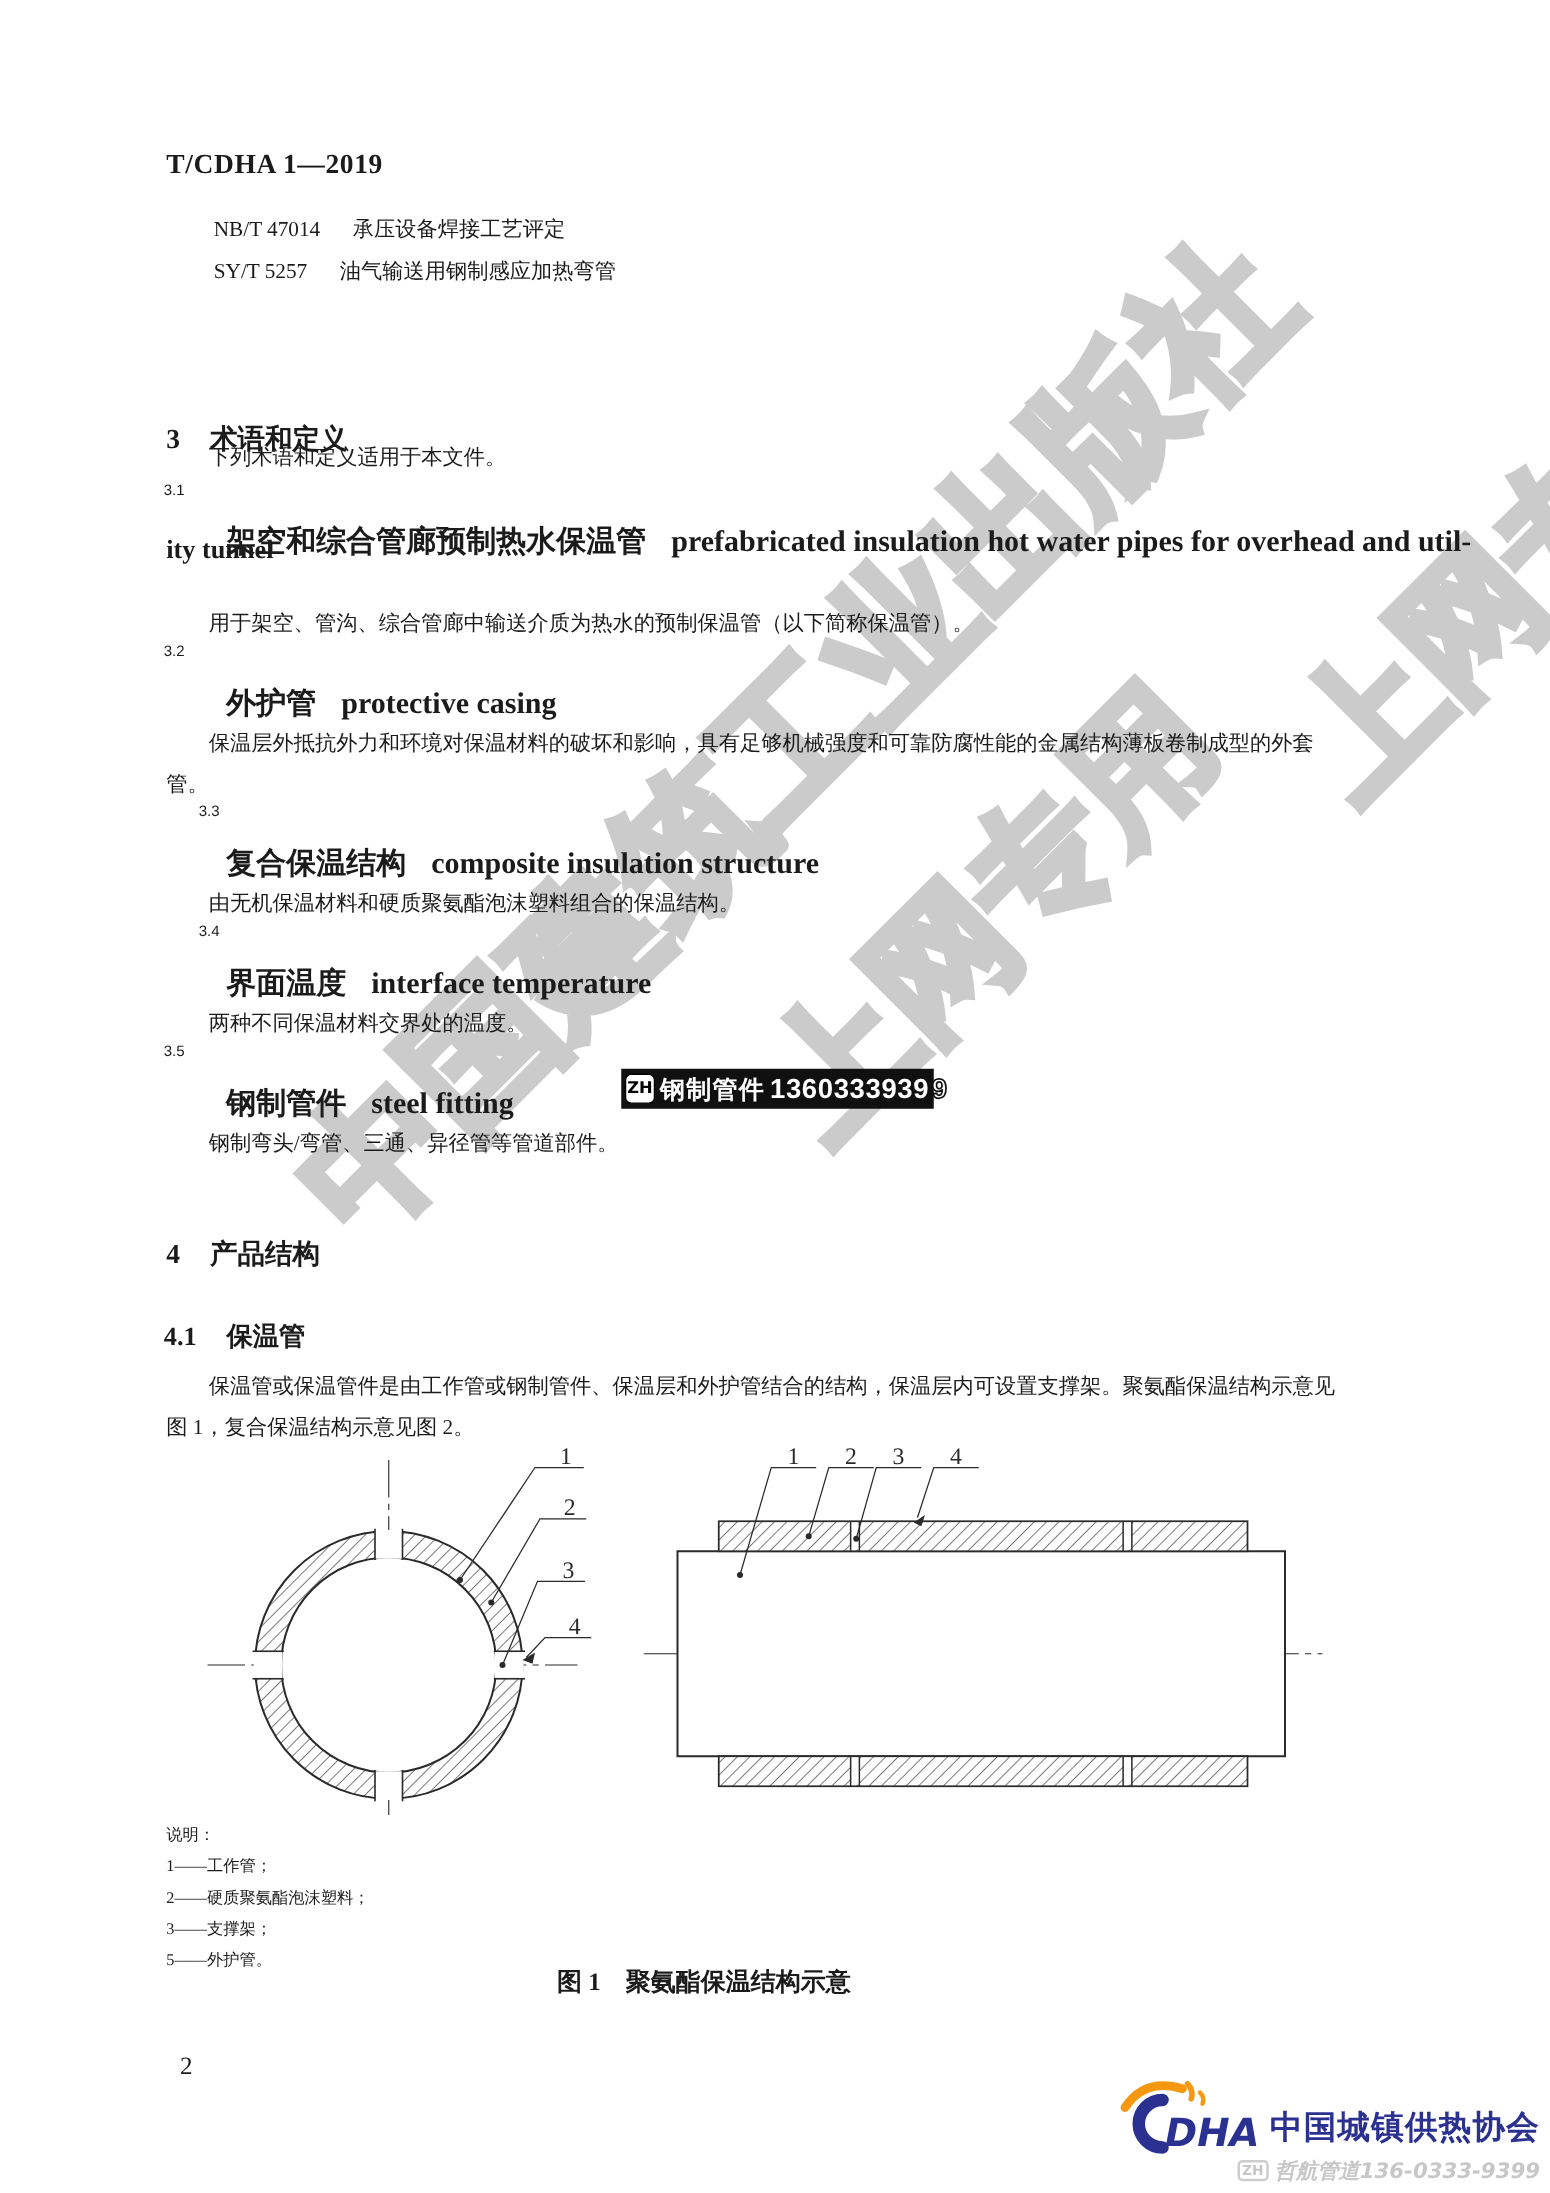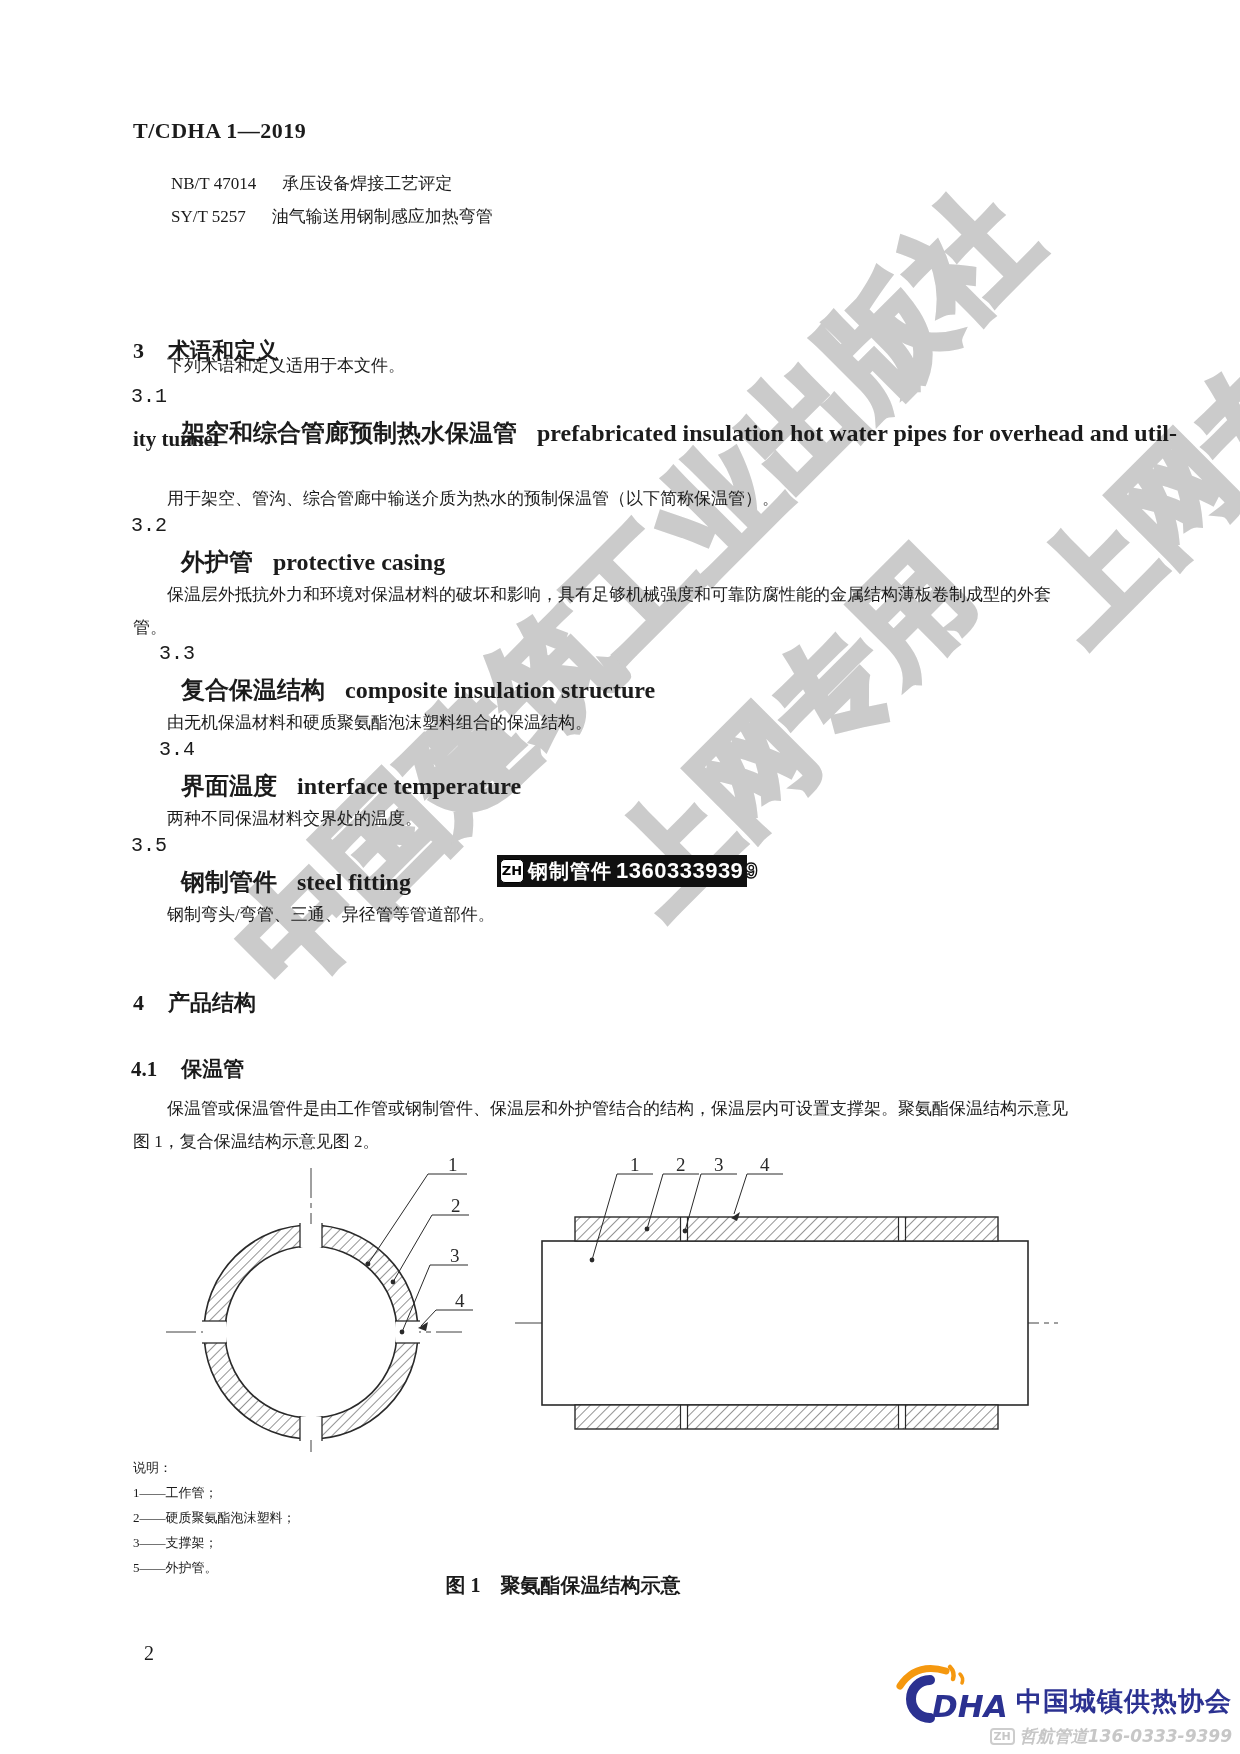--- a/index.html
+++ b/index.html
@@ -28,21 +28,21 @@
     font-style:normal;font-size:11px;font-weight:bold;color:#c7c7c7;border:2px solid #cdcdcd;
     border-radius:4px;padding:1px 2px;line-height:1;
   }
   
   .txt{position:absolute;z-index:2;}
   .hdr{font-size:22px;font-weight:bold;letter-spacing:.5px;}
   .refline{font-size:17px;}
   .refline .ref-title{margin-left:26px;}
   .h2{font-size:22px;font-weight:bold;}
   .h2 .h-title{margin-left:24px;}
-  .term-no{font-size:20px;font-family:Liberation Mono, monospace;}
+  .term-no{font-size:12px;font-family:Liberation Sans, sans-serif;}
   .term-line{font-size:24px;font-weight:bold;white-space:nowrap;}
   .term-line .t-en{margin-left:20px;font-family:"Liberation Serif",serif;}
   .en2{font-size:21px;font-weight:bold;}
   .para{font-size:17px;line-height:33px;text-indent:2em;width:940px;}
   .oneline{white-space:nowrap;width:auto;}
   .legend{font-size:13px;line-height:25px;}
   .caption{font-size:20px;font-weight:bold;text-align:center;width:860px;}
   .pagenum{font-size:20px;}
   
   .stamp{position:absolute;left:497px;top:855px;z-index:3;display:flex;align-items:center;}

